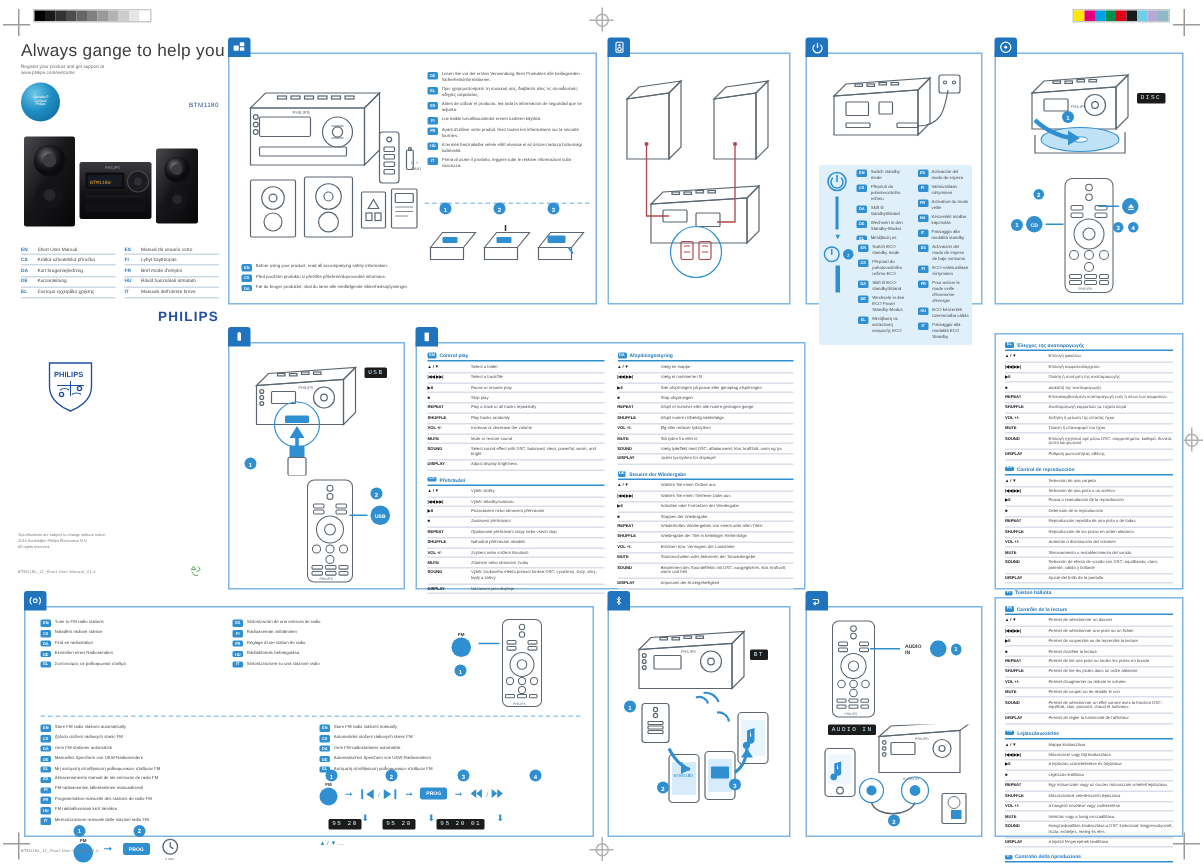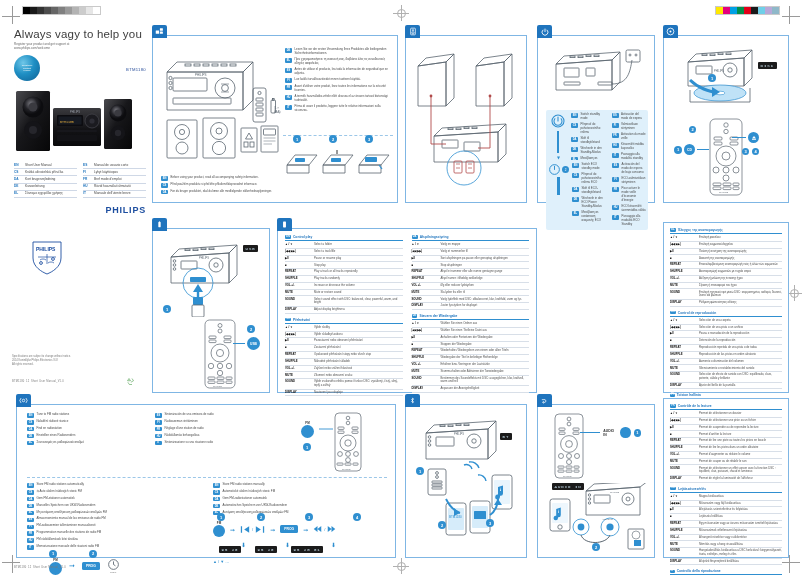--- a/index.html
+++ b/index.html
@@ -185,21 +185,21 @@
       <i style="background: rgb(0, 160, 228);"></i>
       <i style="background: rgb(0, 143, 76);"></i>
       <i style="background: rgb(226, 0, 26);"></i>
       <i style="background: rgb(26, 26, 26);"></i>
       <i style="background: rgb(111, 207, 232);"></i>
       <i style="background: rgb(183, 168, 216);"></i>
       <i style="background: rgb(143, 184, 201);"></i>
     </div>
 
   <div class="cover" style="left:14px;top:28px;width:132px;">
-    <div class="cover-title">Always vagy to help you</div>
+    <div class="cover-title">Always gange to help you</div>
     <div class="cover-sub" style="white-space:pre-line;">Register your product and get support at
 www.philips.com/welcome</div>
 
     <div style="display:flex;align-items:flex-start;justify-content:space-between;margin-top:4px;">
       <div class="seal">
         <span>Question?</span>
         <span>Contact</span>
         <span>Philips</span>
       </div>
       <div class="cover-model" style="margin-top:12px;">BTM1180</div>

